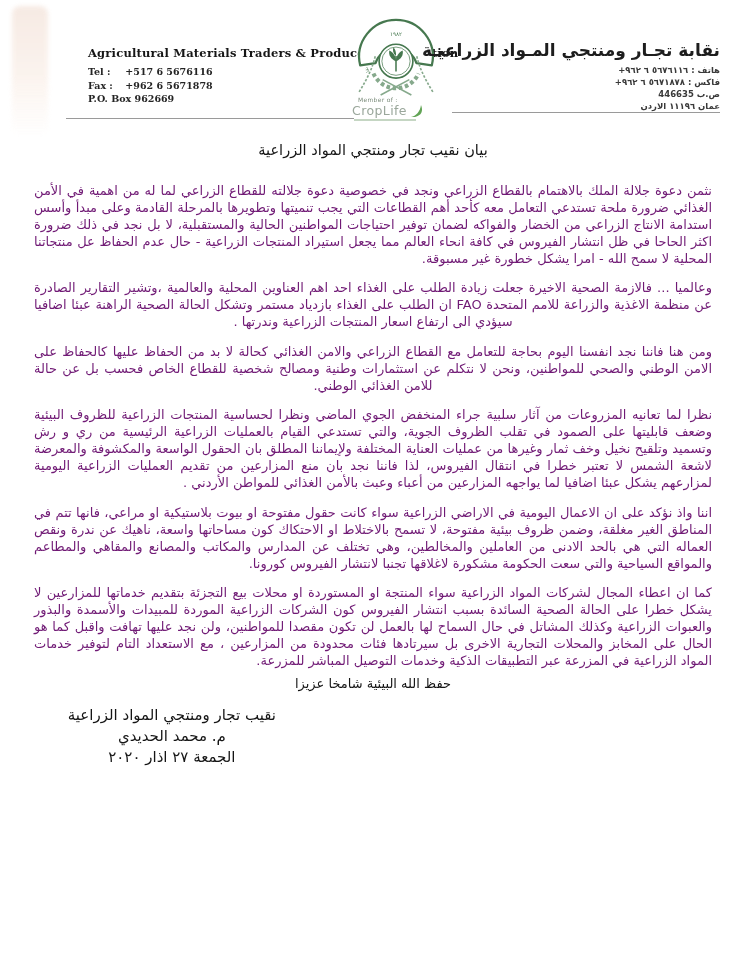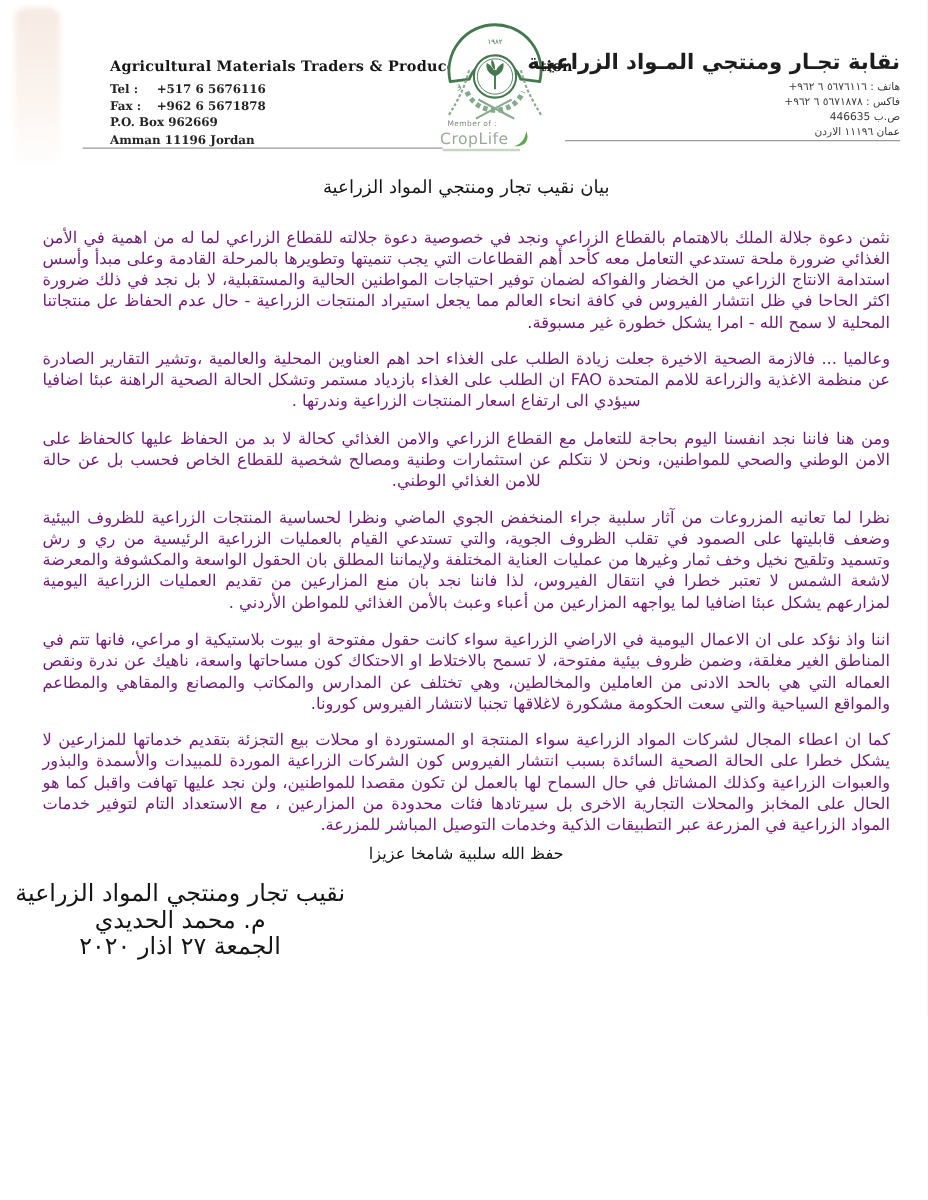--- a/index.html
+++ b/index.html
@@ -19,21 +19,21 @@
   .lh-left{position:absolute;left:88px;top:46px;width:290px;}
   .en-name{
     font-family:"DejaVu Serif",serif;font-weight:bold;font-size:11.5px;
     letter-spacing:.2px;white-space:nowrap;color:#161616;margin-bottom:5px;
   }
   .en-contacts{font-family:"DejaVu Serif",serif;font-size:9.5px;font-weight:bold;
     color:#242424;line-height:13.5px;}
   .en-line .lbl{display:inline-block;min-width:34px;}
   .lh-right{position:absolute;right:22px;top:40px;width:270px;text-align:right;direction:rtl;}
   .ar-name{font-size:17px;font-weight:bold;color:#1d1d1d;white-space:nowrap;margin-bottom:4px;}
-  .ar-contacts{font-size:8.5px;color:#3a3a3a;line-height:12px;font-weight:normal;}
+  .ar-contacts{font-size:8.5px;color:#3a3a3a;line-height:12px;font-weight:bold;}
   .logo-wrap{position:absolute;left:346px;top:10px;width:100px;height:86px;}
   .croplife{position:absolute;left:344px;top:96px;width:110px;text-align:left;}
   .croplife .member{font-size:6px;color:#7c8d7c;letter-spacing:.3px;margin-left:14px;}
   .croplife .cl-row{display:flex;align-items:center;gap:2px;margin-left:8px;}
   .croplife .cl-name{font-size:12.5px;color:#9aa79b;letter-spacing:.4px;font-family:"DejaVu Sans",sans-serif;}
   .croplife .cl-bar{height:2px;width:62px;background:#b7ccb4;margin:1px 0 0 10px;opacity:.8;}
   .rule-left{position:absolute;left:66px;top:118px;width:288px;height:1px;background:#9a9a9a;}
   .rule-right{position:absolute;left:452px;top:112px;width:268px;height:1px;background:#9a9a9a;}
   
   .doc-body{position:absolute;left:34px;right:30px;top:128px;direction:rtl;}
@@ -44,40 +44,39 @@
   .para{
     font-size:13px;line-height:17px;color:#701a75;
     text-align:justify;margin:12px 0 5px 0;
   }
   .center-last{text-align-last:center;}
   .group-gap{margin-top:13px;}
   .blessing{text-align:center;font-size:13px;color:#151515;margin:7px 0 0 0;}
   .signature{
     direction:rtl;width:fit-content;margin:14px auto 0 0;
     transform:translateX(-58px);
-    text-align:center;font-size:19px;line-height:21px;color:#151515;
+    text-align:center;font-size:15px;line-height:21px;color:#151515;
     margin-right:calc(100% - 300px);
   }
   .sig-line{white-space:nowrap;}
 </style>
 </head>
 <body>
 
 <div class="page">
   <div class="smudge"></div>
 
   <header class="letterhead">
 
     <div class="lh-left">
       <div class="en-name">Agricultural Materials Traders &amp; Producers Association</div>
       <div class="en-contacts">
         <div class="en-line"><span class="lbl">Tel :</span> <span>+517 6 5676116</span></div>
         <div class="en-line"><span class="lbl">Fax :</span> <span>+962 6 5671878</span></div>
         <div class="en-line"><span>P.O. Box</span> <span>962669</span></div>
-        <div class="en-line"><span>Amman</span> <span>11196 Jordan</span></div>
       </div>
     </div>
 
     <div class="logo-wrap">
       <svg width="100" height="86" viewBox="0 0 96 84">
         <defs>
           <path id="arcPath" d="M22,60 A30,30 0 1 1 74,60"></path>
         </defs>
 
         <path d="M13,54 A36,36 0 1 1 83,54 L68,52 A21,21 0 0 0 28,52 Z" fill="#ffffff" stroke="#46784f" stroke-width="2.2" stroke-linejoin="round"></path>
@@ -132,21 +131,21 @@
   <main class="doc-body">
     <h1 class="doc-title">بيان نقيب تجار ومنتجي المواد الزراعية</h1>
 
     <p class="para">نثمن دعوة جلالة الملك بالاهتمام بالقطاع الزراعي ونجد في خصوصية دعوة جلالته للقطاع الزراعي لما له من اهمية في الأمن الغذائي ضرورة ملحة تستدعي التعامل معه كأحد أهم القطاعات التي يجب تنميتها وتطويرها بالمرحلة القادمة وعلى مبدأ وأسس استدامة الانتاج الزراعي من الخضار والفواكه لضمان توفير احتياجات المواطنين الحالية والمستقبلية، لا بل نجد في ذلك ضرورة اكثر الحاحا في ظل انتشار الفيروس في كافة انحاء العالم مما يجعل استيراد المنتجات الزراعية - حال عدم الحفاظ عل منتجاتنا المحلية لا سمح الله - امرا يشكل خطورة غير مسبوقة.</p>
     <p class="para center-last">وعالميا ... فالازمة الصحية الاخيرة جعلت زيادة الطلب على الغذاء احد اهم العناوين المحلية والعالمية ،وتشير التقارير الصادرة عن منظمة الاغذية والزراعة للامم المتحدة FAO ان الطلب على الغذاء بازدياد مستمر وتشكل الحالة الصحية الراهنة عبئا اضافيا سيؤدي الى ارتفاع اسعار المنتجات الزراعية وندرتها .</p>
     <p class="para center-last group-gap">ومن هنا فاننا نجد انفسنا اليوم بحاجة للتعامل مع القطاع الزراعي والامن الغذائي كحالة لا بد من الحفاظ عليها كالحفاظ على الامن الوطني والصحي للمواطنين، ونحن لا نتكلم عن استثمارات وطنية ومصالح شخصية للقطاع الخاص فحسب بل عن حالة للامن الغذائي الوطني.</p>
     <p class="para">نظرا لما تعانيه المزروعات من آثار سلبية جراء المنخفض الجوي الماضي ونظرا لحساسية المنتجات الزراعية للظروف البيئية وضعف قابليتها على الصمود في تقلب الظروف الجوية، والتي تستدعي القيام بالعمليات الزراعية الرئيسية من ري و رش وتسميد وتلقيح نخيل وخف ثمار وغيرها من عمليات العناية المختلفة ولإيماننا المطلق بان الحقول الواسعة والمكشوفة والمعرضة لاشعة الشمس لا تعتبر خطرا في انتقال الفيروس، لذا فاننا نجد بان منع المزارعين من تقديم العمليات الزراعية اليومية لمزارعهم يشكل عبئا اضافيا لما يواجهه المزارعين من أعباء وعبث بالأمن الغذائي للمواطن الأردني .</p>
     <p class="para group-gap">اننا واذ نؤكد على ان الاعمال اليومية في الاراضي الزراعية سواء كانت حقول مفتوحة او بيوت بلاستيكية او مراعي، فانها تتم في المناطق الغير مغلقة، وضمن ظروف بيئية مفتوحة، لا تسمح بالاختلاط او الاحتكاك كون مساحاتها واسعة، ناهيك عن ندرة ونقص العماله التي هي بالحد الادنى من العاملين والمخالطين، وهي تختلف عن المدارس والمكاتب والمصانع والمقاهي والمطاعم والمواقع السياحية والتي سعت الحكومة مشكورة لاغلاقها تجنبا لانتشار الفيروس كورونا.</p>
     <p class="para">كما ان اعطاء المجال لشركات المواد الزراعية سواء المنتجة او المستوردة او محلات بيع التجزئة بتقديم خدماتها للمزارعين لا يشكل خطرا على الحالة الصحية السائدة بسبب انتشار الفيروس كون الشركات الزراعية الموردة للمبيدات والأسمدة والبذور والعبوات الزراعية وكذلك المشاتل في حال السماح لها بالعمل لن تكون مقصدا للمواطنين، ولن نجد عليها تهافت واقبل كما هو الحال على المخابز والمحلات التجارية الاخرى بل سيرتادها فئات محدودة من المزارعين ، مع الاستعداد التام لتوفير خدمات المواد الزراعية في المزرعة عبر التطبيقات الذكية وخدمات التوصيل المباشر للمزرعة.</p>
 
-    <p class="blessing">حفظ الله سلبية شامخا عزيزا</p>
+    <p class="blessing">حفظ الله البيئية شامخا عزيزا</p>
 
     <div class="signature">
       <div class="sig-line">نقيب تجار ومنتجي المواد الزراعية</div>
       <div class="sig-line">م. محمد الحديدي</div>
       <div class="sig-line">الجمعة ٢٧ اذار ٢٠٢٠</div>
     </div>
   </main>
 </div>
 
 </body></html>

